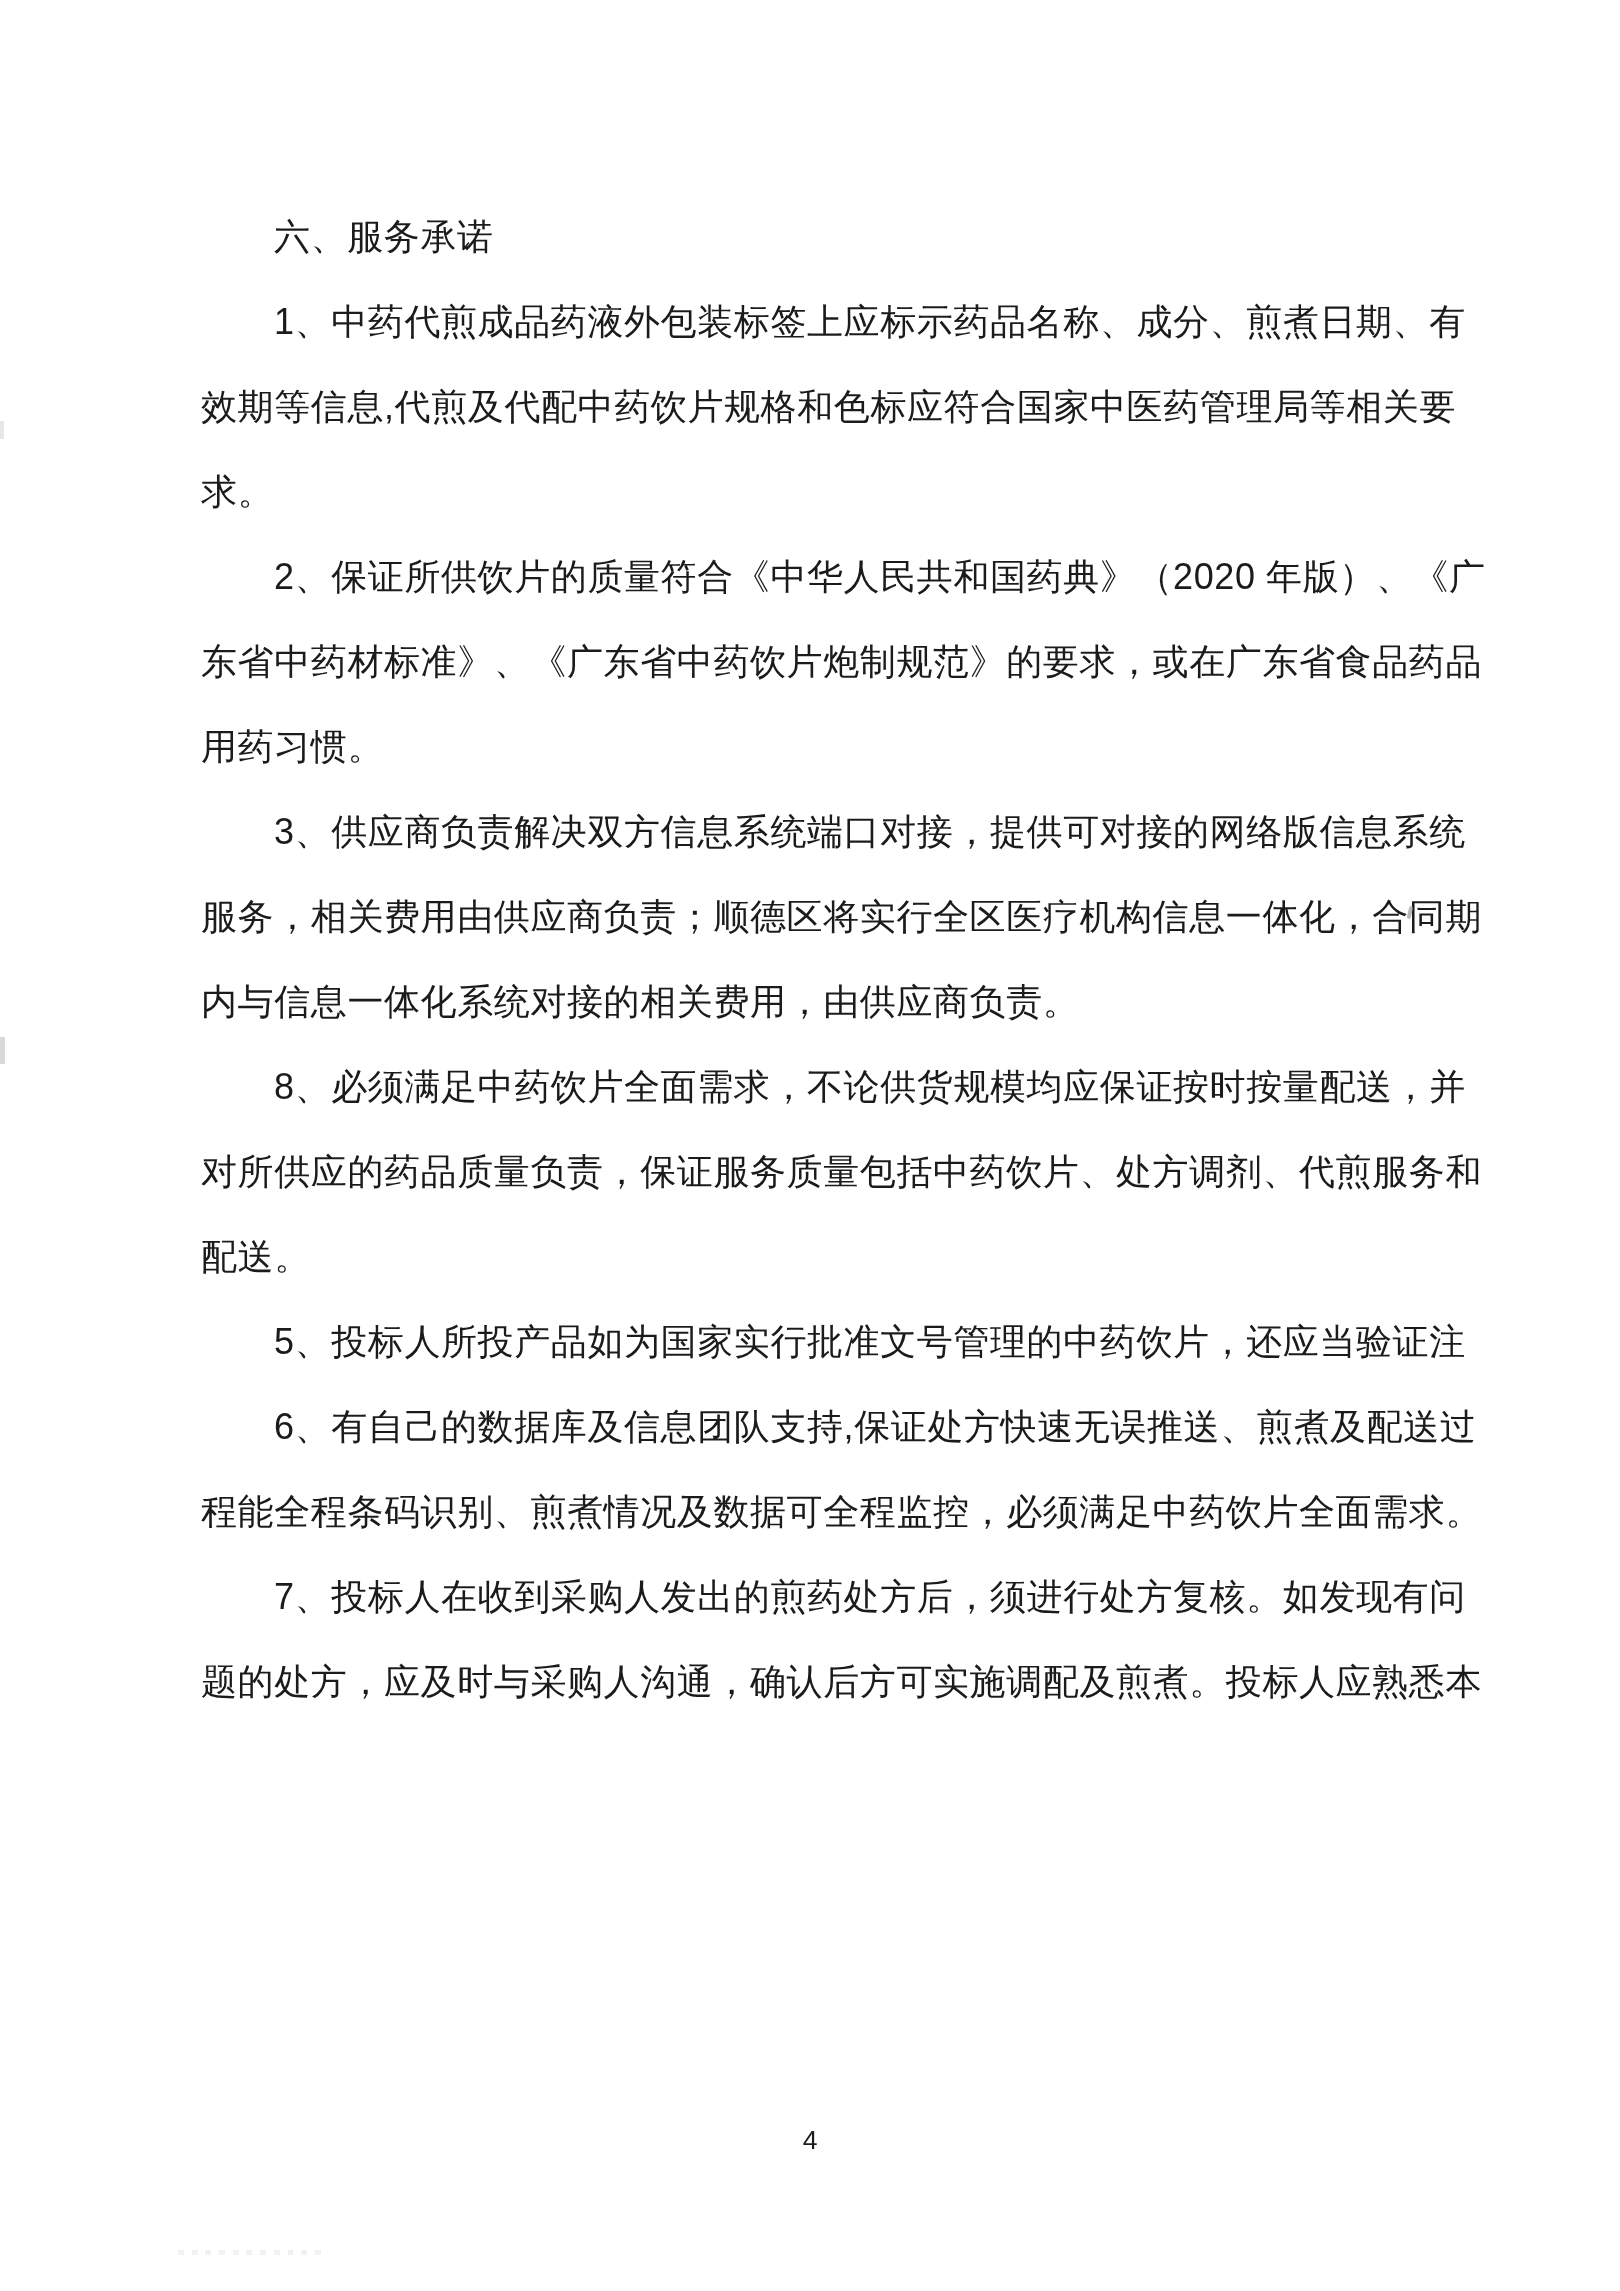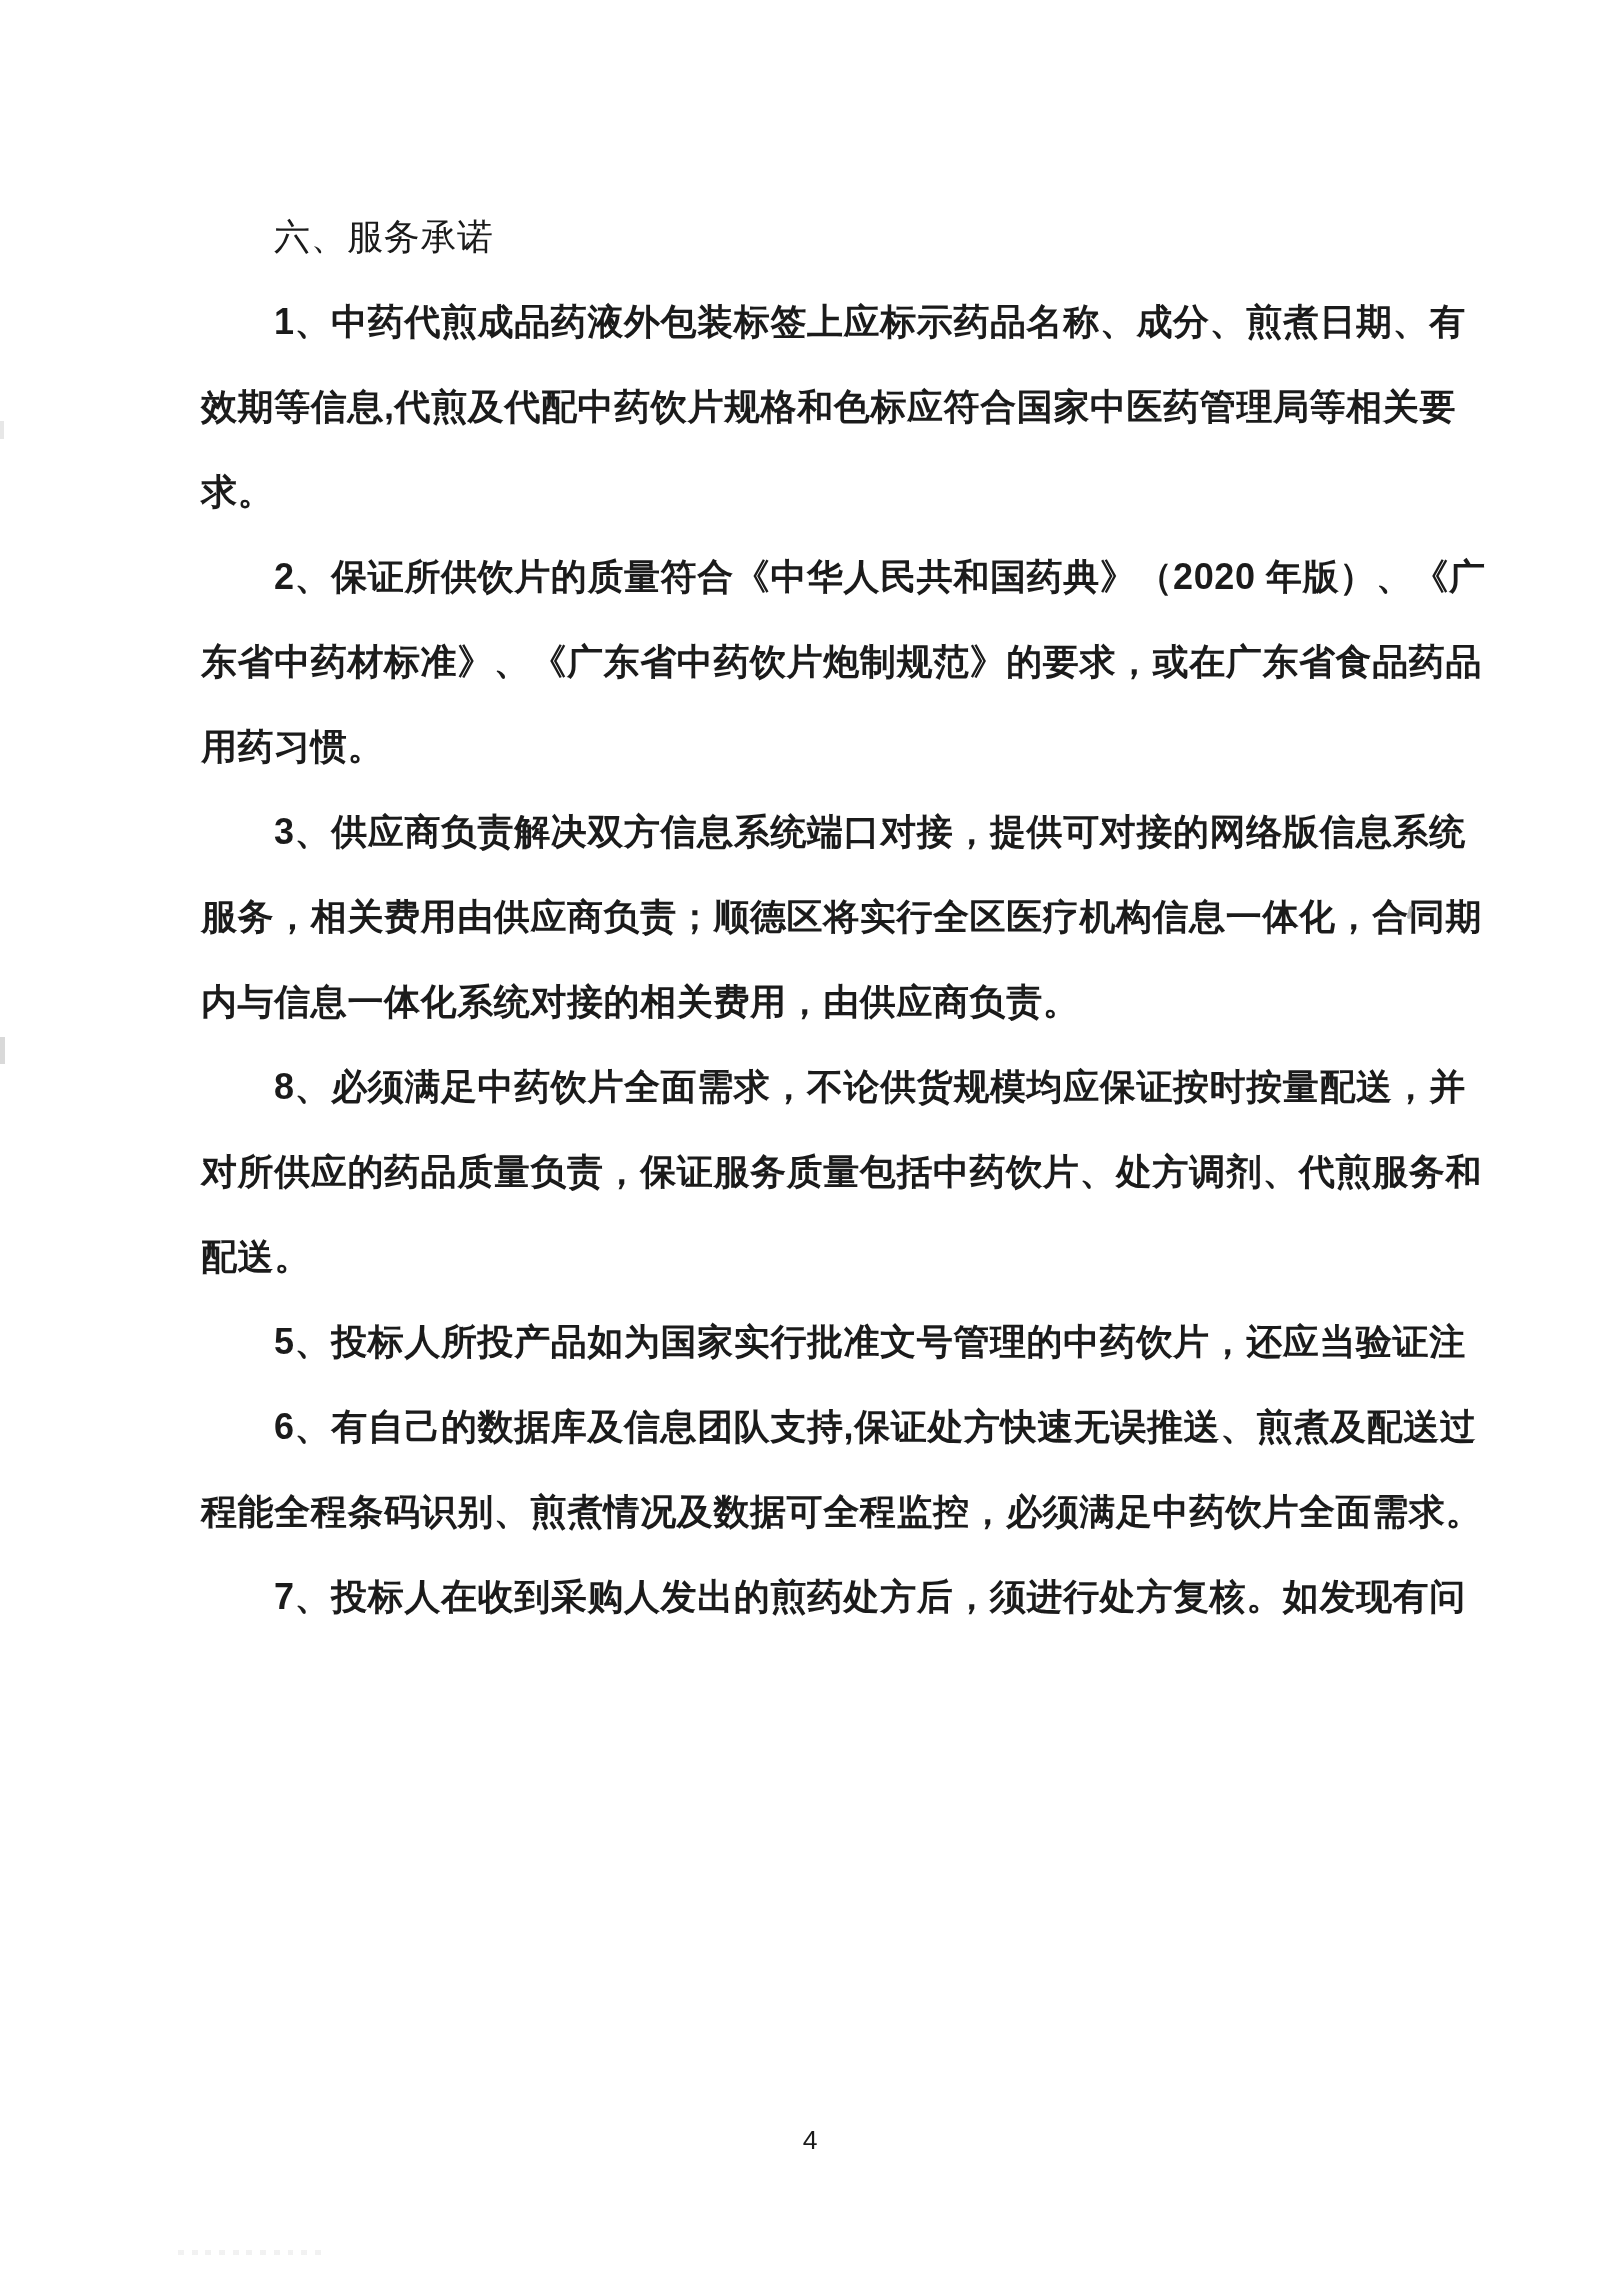--- a/index.html
+++ b/index.html
@@ -23,21 +23,20 @@
     color: #1b1b1b;
     font-size: 36px;
     line-height: 85px;
     letter-spacing: 0.6px;
     text-align: left;
     -webkit-font-smoothing: antialiased;
   }
   .line {
     white-space: nowrap;
     height: 85px;
-    font-weight: bold;
   }
   .line.first {
     text-indent: 73px;
   }
   .heading {
     font-weight: 500;
   }
   .page-number {
     position: absolute;
     left: 0;
@@ -101,20 +100,21 @@
     <div class="line first">3、供应商负责解决双方信息系统端口对接，提供可对接的网络版信息系统</div>
     <div class="line">服务，相关费用由供应商负责；顺德区将实行全区医疗机构信息一体化，合同期</div>
     <div class="line">内与信息一体化系统对接的相关费用，由供应商负责。</div>
     <div class="line first">8、必须满足中药饮片全面需求，不论供货规模均应保证按时按量配送，并</div>
     <div class="line">对所供应的药品质量负责，保证服务质量包括中药饮片、处方调剂、代煎服务和</div>
     <div class="line">配送。</div>
     <div class="line first">5、投标人所投产品如为国家实行批准文号管理的中药饮片，还应当验证注</div>
     <div class="line first">6、有自己的数据库及信息团队支持,保证处方快速无误推送、煎煮及配送过</div>
     <div class="line">程能全程条码识别、煎煮情况及数据可全程监控，必须满足中药饮片全面需求。</div>
     <div class="line first">7、投标人在收到采购人发出的煎药处方后，须进行处方复核。如发现有问</div>
+    <div class="line">题的处方，应及时与采购人沟通，确认后方可实施调配及煎煮。投标人应熟悉本</div>
   </div>
 
 <div class="page-number">4</div>
 
 <div class="artifact edge-sliver"></div>
 <div class="artifact edge-sliver-2"></div>
 <div class="artifact stray-mark"></div>
 <div class="artifact bottom-smudge"></div>
 
 

